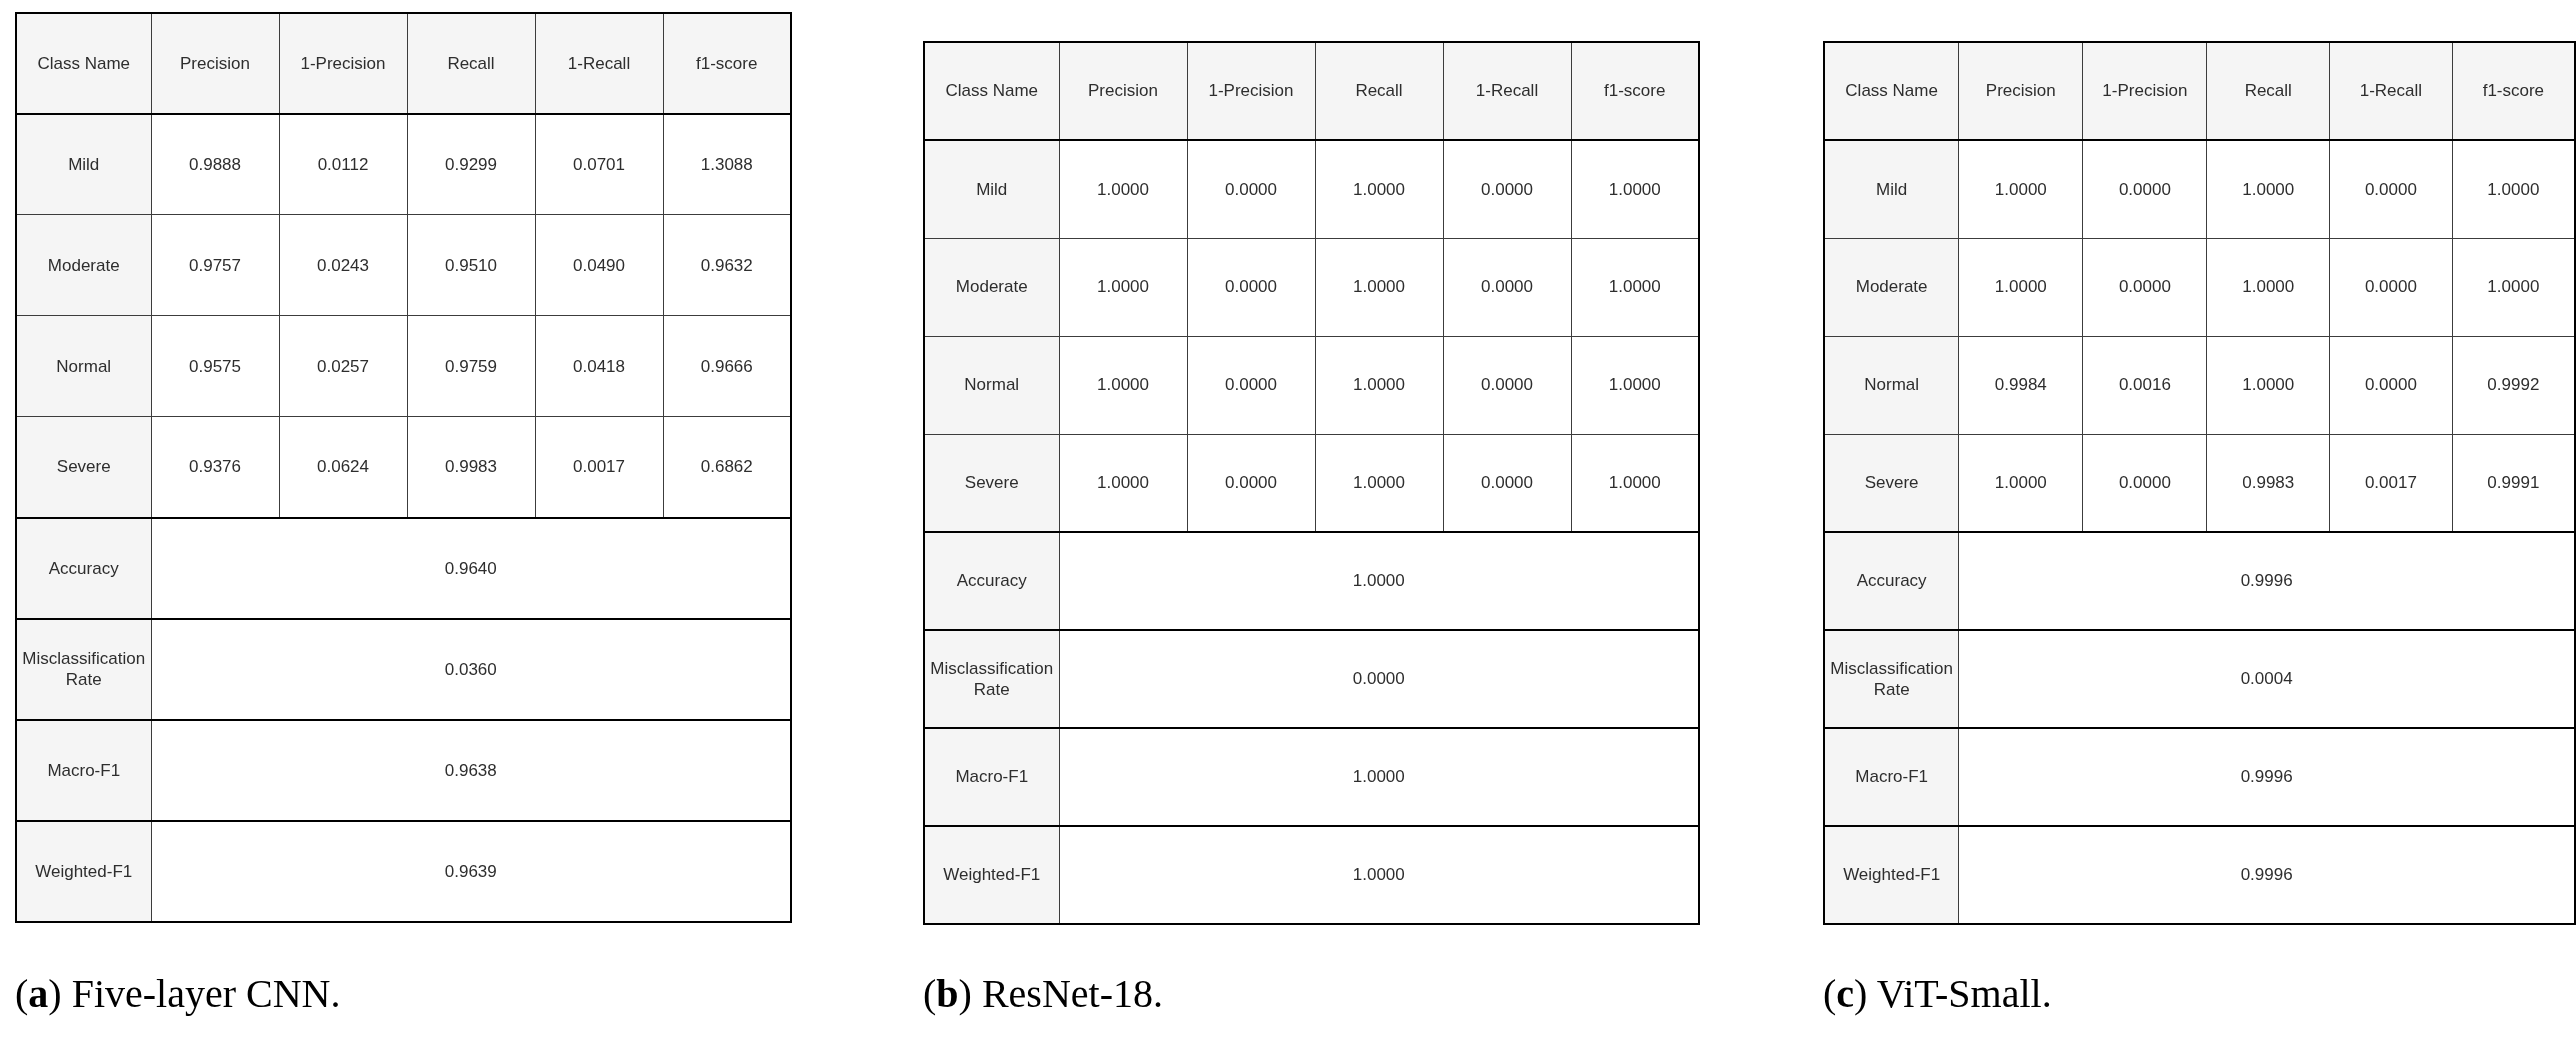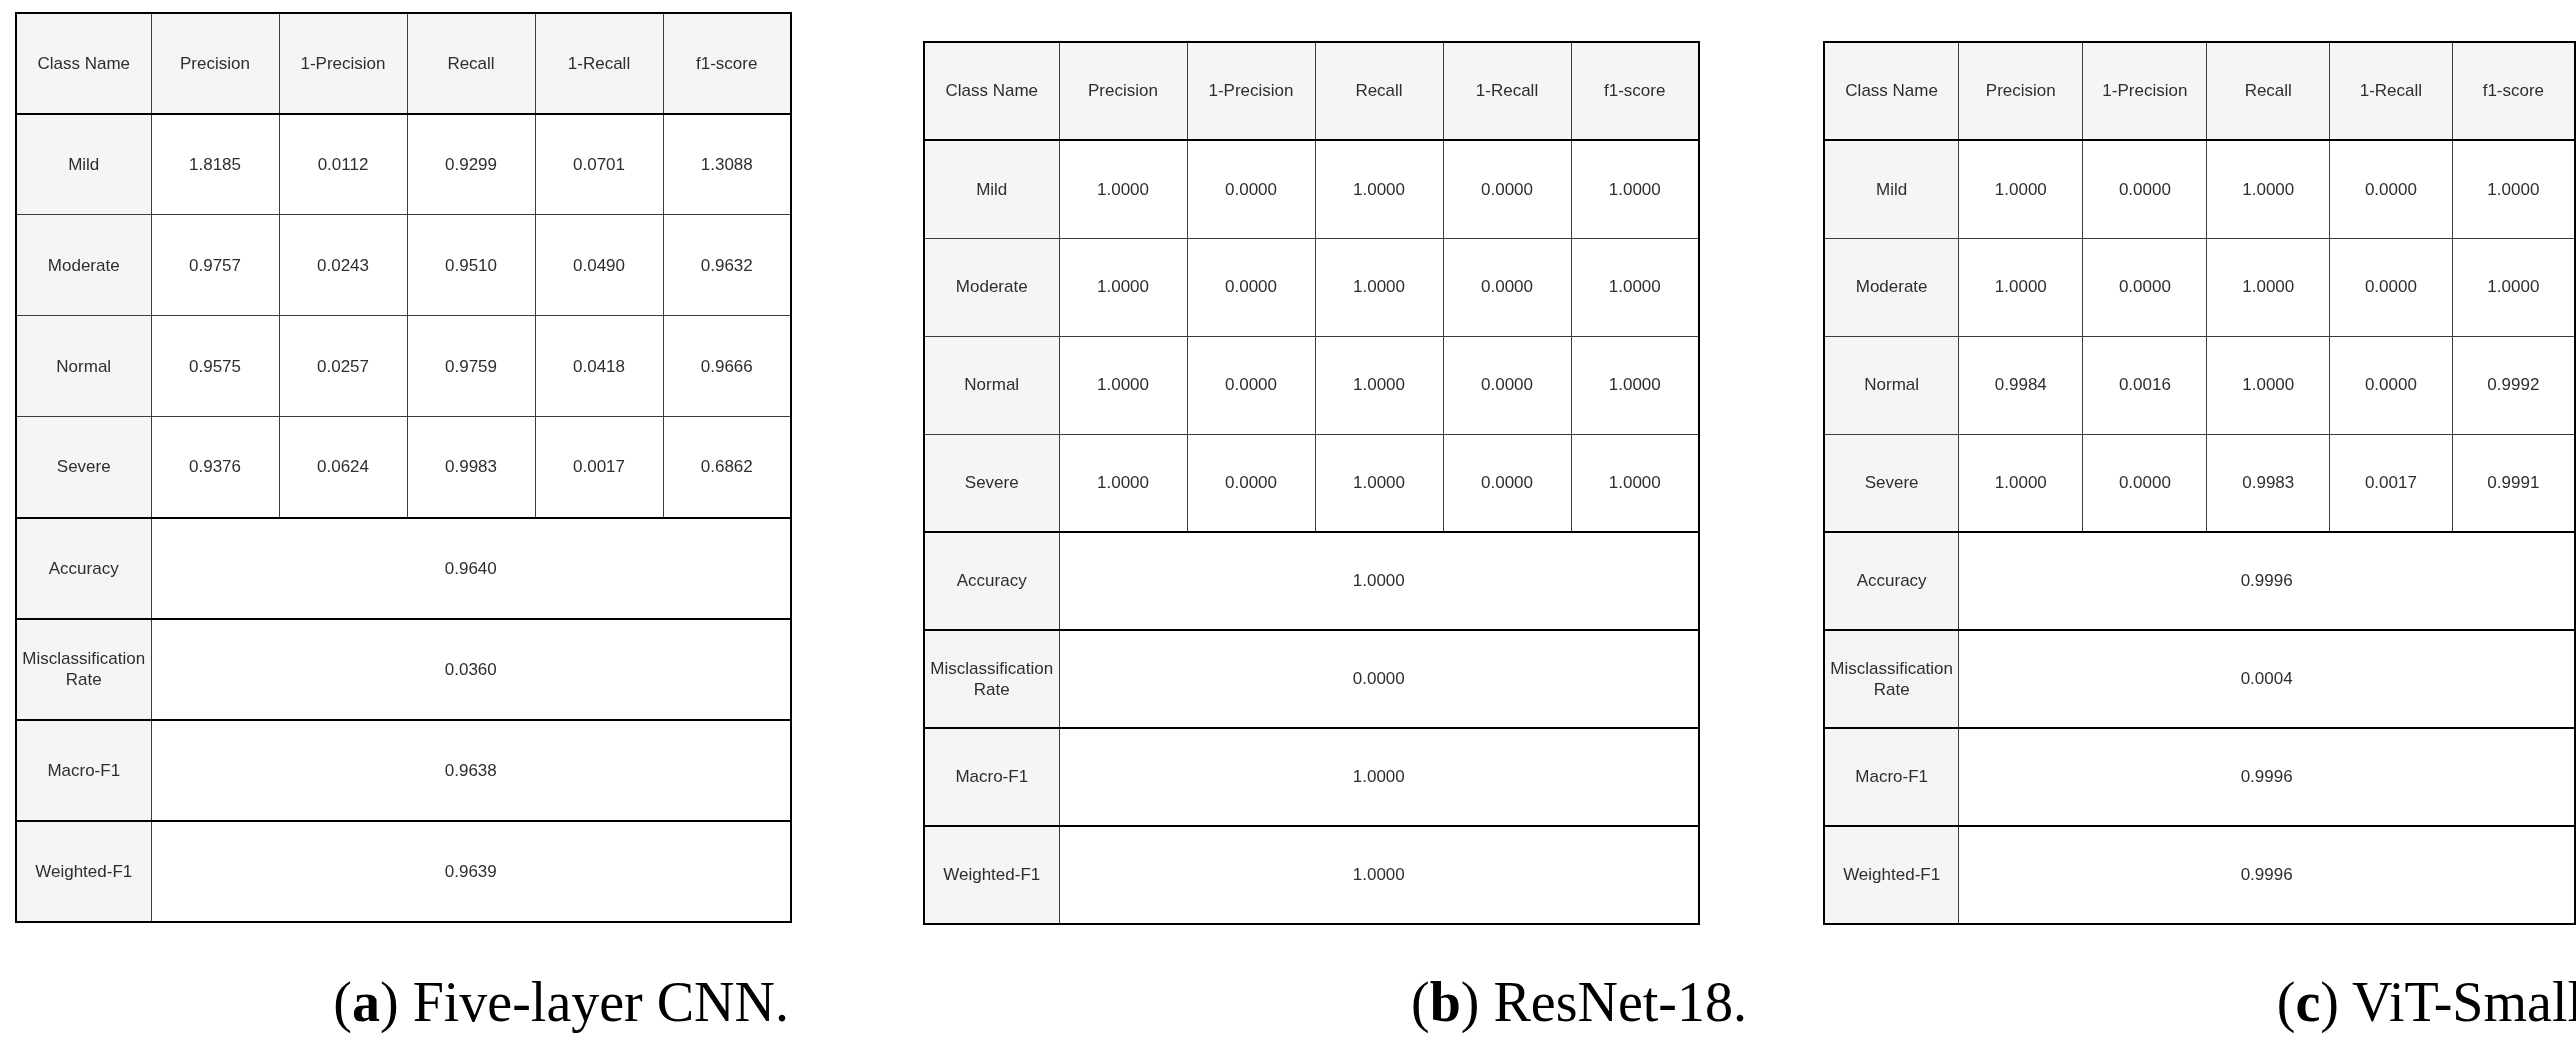--- a/index.html
+++ b/index.html
@@ -27,26 +27,26 @@
     background:#f5f5f5;
   }
   tr.hdr th{border-bottom:2.3px solid #000;}
   tr.sum th, tr.sum td{border-top:2.3px solid #000;}
   table.metrics tr.sum:last-child th, table.metrics tr.sum:last-child td{border-bottom:2.3px solid #000;}
   .panel-a tr{height:101px;}
   .panel-b tr, .panel-c tr{height:98px;}
 
   .caption{
     position:absolute;top:970px;width:774px;
-    text-align:right;
+    text-align:left;
     font-family:"Liberation Serif", serif;
-    font-size:56px;color:#000;white-space:nowrap;
+    font-size:40px;color:#000;white-space:nowrap;
   }
   .caption-a{left:15px;}
-  .caption-b{left:973px;}
+  .caption-b{left:923px;}
   .caption-c{left:1823px;}
   .cap-letter{font-weight:700;}
 </style>
 </head>
 <body>
 
 <figure class="panel panel-a">
   <table class="metrics">
     <colgroup>
         <col style="width:135px">
@@ -60,21 +60,21 @@
         <tr class="hdr">
       <th>Class Name</th>
       <th>Precision</th>
       <th>1-Precision</th>
       <th>Recall</th>
       <th>1-Recall</th>
       <th>f1-score</th>
     </tr>
     <tr class="cls">
       <th class="lbl">Mild</th>
-      <td>1.8185</td>
+      <td>0.9888</td>
       <td>0.0112</td>
       <td>0.9299</td>
       <td>0.0701</td>
       <td>1.3088</td>
     </tr>
     <tr class="cls">
       <th class="lbl">Moderate</th>
       <td>0.9757</td>
       <td>0.0243</td>
       <td>0.9510</td>

